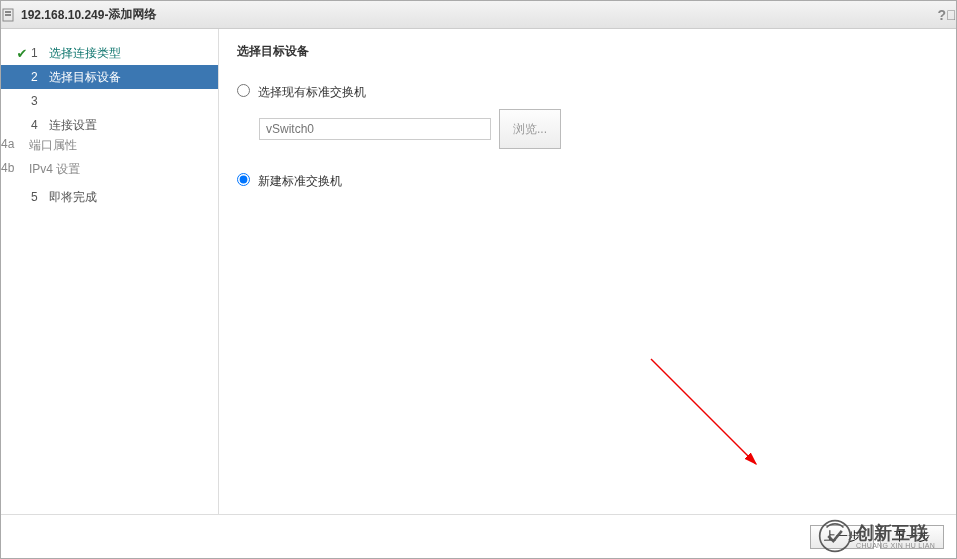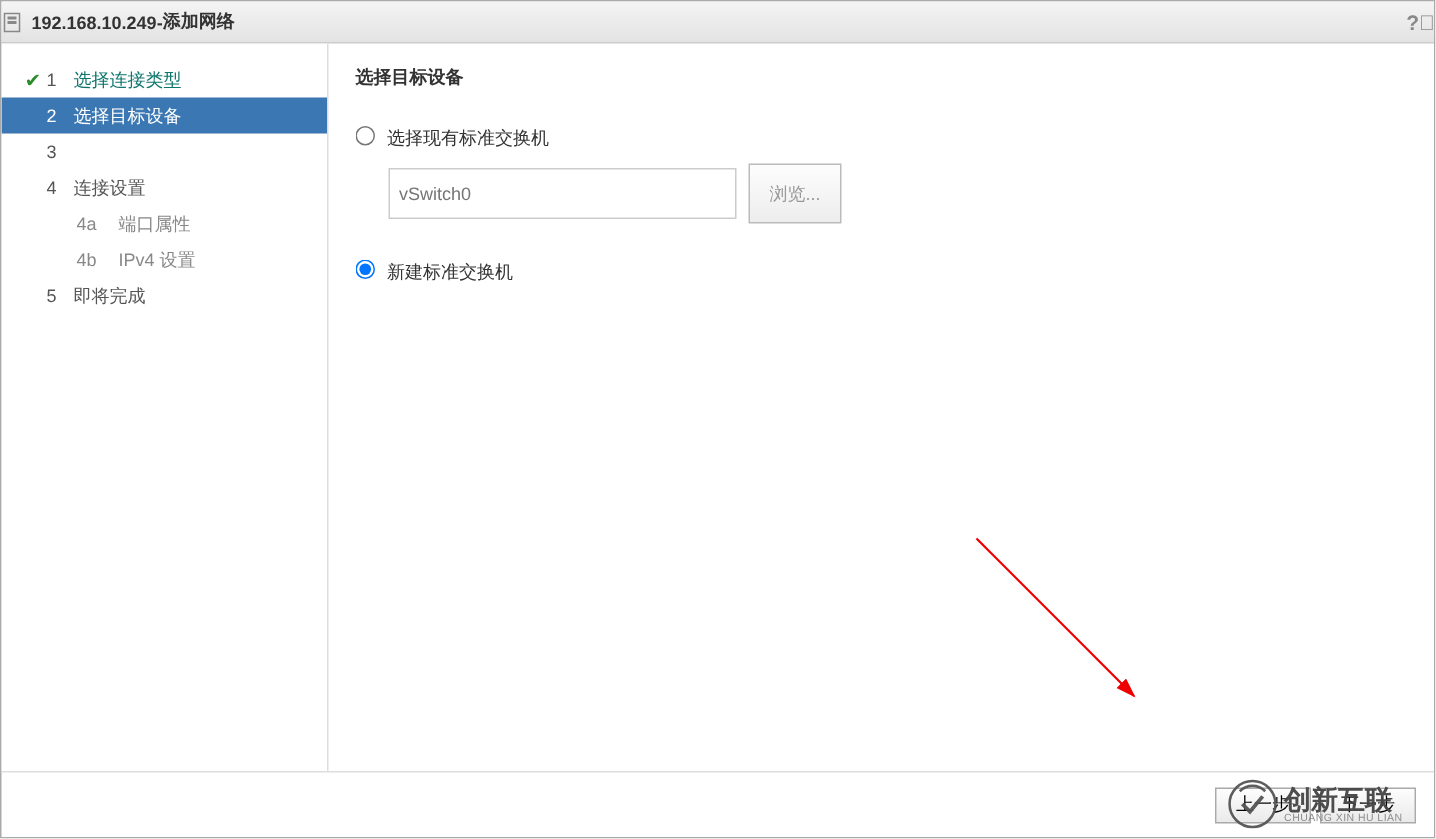--- a/index.html
+++ b/index.html
@@ -88,25 +88,24 @@
     }
     .step.linked .label { color: #0f766e; }
     .step.linked { cursor: pointer; }
     .step.selected {
       background: #3b77b2;
       color: #fff;
     }
     .step.selected .label { color: #fff; }
     .step.selected .num { color: #fff; }
     .substep {
-      padding-left: 50px;
       color: #888;
       height: 24px;
       display: flex;
-      align-items: center;
+      align-items: flex-start;
     }
     .substep .subnum {
       width: 28px;
     }
     .main {
       flex: 1;
       padding: 14px 18px 0 18px;
       position: relative;
     }
     .main-title {
@@ -129,21 +128,21 @@
     .option-row input[type=radio] {
       margin-right: 8px;
     }
     .input-row {
       display: flex;
       align-items: center;
       margin: 4px 0 22px 22px;
     }
     .text-input {
       width: 232px;
-      height: 34px;
+      height: 22px;
       border: 1px solid #ccc;
       background: #fff;
       color: #aaa;
       font-size: 12px;
       padding: 0 6px;
     }
     .text-input:disabled {
       background: #fff;
       color: #aaa;
     }

